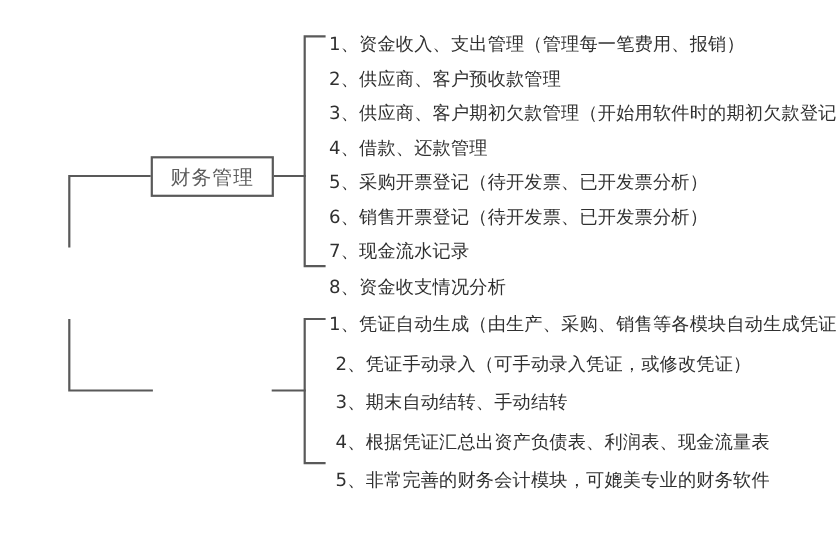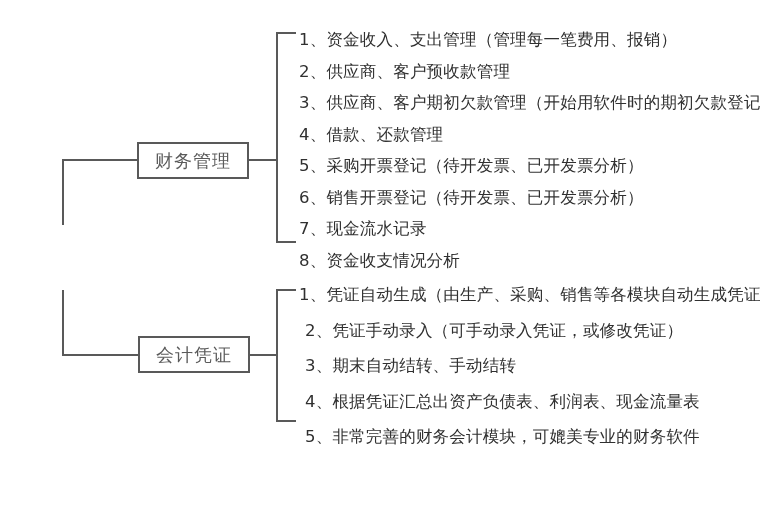--- a/index.html
+++ b/index.html
@@ -111,23 +111,20 @@
 
       <path d="M 295,290 L 277,290 L 277,421 L 295,421"></path>
     </g>
   </svg>
 
 
   <div class="node node-branch node-fin">
     <span>财务管理</span>
   </div>
 
-  <div class="node node-branch node-voucher">
-    <span>会计凭证</span>
-  </div>
 
   <ul class="leaf-list" id="list-finance">
     <li>1、资金收入、支出管理（管理每一笔费用、报销）</li>
     <li>2、供应商、客户预收款管理</li>
     <li>3、供应商、客户期初欠款管理（开始用软件时的期初欠款登记）</li>
     <li>4、借款、还款管理</li>
     <li>5、采购开票登记（待开发票、已开发票分析）</li>
     <li>6、销售开票登记（待开发票、已开发票分析）</li>
     <li>7、现金流水记录</li>
     <li>8、资金收支情况分析</li>

